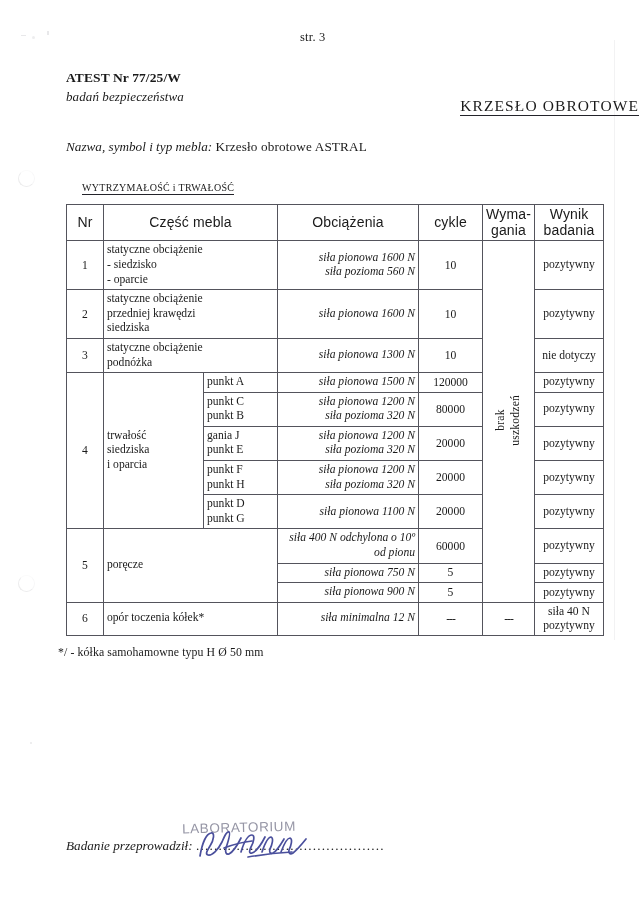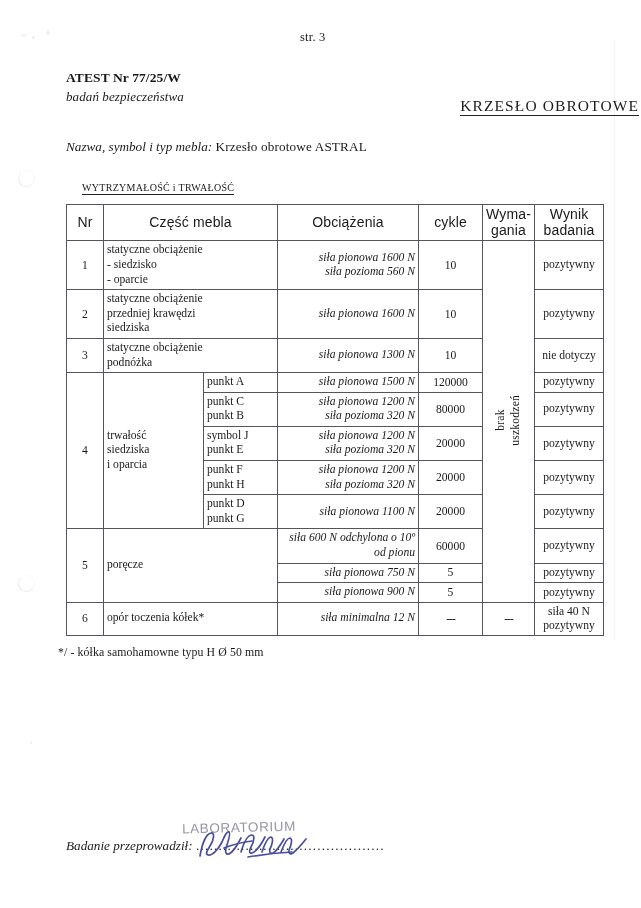--- a/index.html
+++ b/index.html
@@ -297,21 +297,21 @@
     </tr>
     <tr>
       <td class="cell-pt">punkt  C
 punkt  B</td>
       <td class="cell-load">siła pionowa 1200 N
 siła pozioma 320 N</td>
       <td class="cell-cyc">80000</td>
       <td class="cell-res">pozytywny</td>
     </tr>
     <tr>
-      <td class="cell-pt">symbol  J
+      <td class="cell-pt">gania  J
 punkt  E</td>
       <td class="cell-load">siła pionowa 1200 N
 siła pozioma 320 N</td>
       <td class="cell-cyc">20000</td>
       <td class="cell-res">pozytywny</td>
     </tr>
     <tr>
       <td class="cell-pt">punkt  F
 punkt  H</td>
       <td class="cell-load">siła pionowa 1200 N
@@ -323,21 +323,21 @@
       <td class="cell-pt">punkt  D
 punkt G</td>
       <td class="cell-load">siła pionowa 1100 N</td>
       <td class="cell-cyc">20000</td>
       <td class="cell-res">pozytywny</td>
     </tr>
 
     <tr>
       <td class="cell-nr" rowspan="3">5</td>
       <td class="cell-part" colspan="2" rowspan="3">poręcze</td>
-      <td class="cell-load">siła 600 N odchylona o 10º
+      <td class="cell-load">siła 400 N odchylona o 10º
 od pionu</td>
       <td class="cell-cyc">60000</td>
       <td class="cell-res">pozytywny</td>
     </tr>
     <tr>
       <td class="cell-load">siła pionowa 750 N</td>
       <td class="cell-cyc">5</td>
       <td class="cell-res">pozytywny</td>
     </tr>
     <tr>

